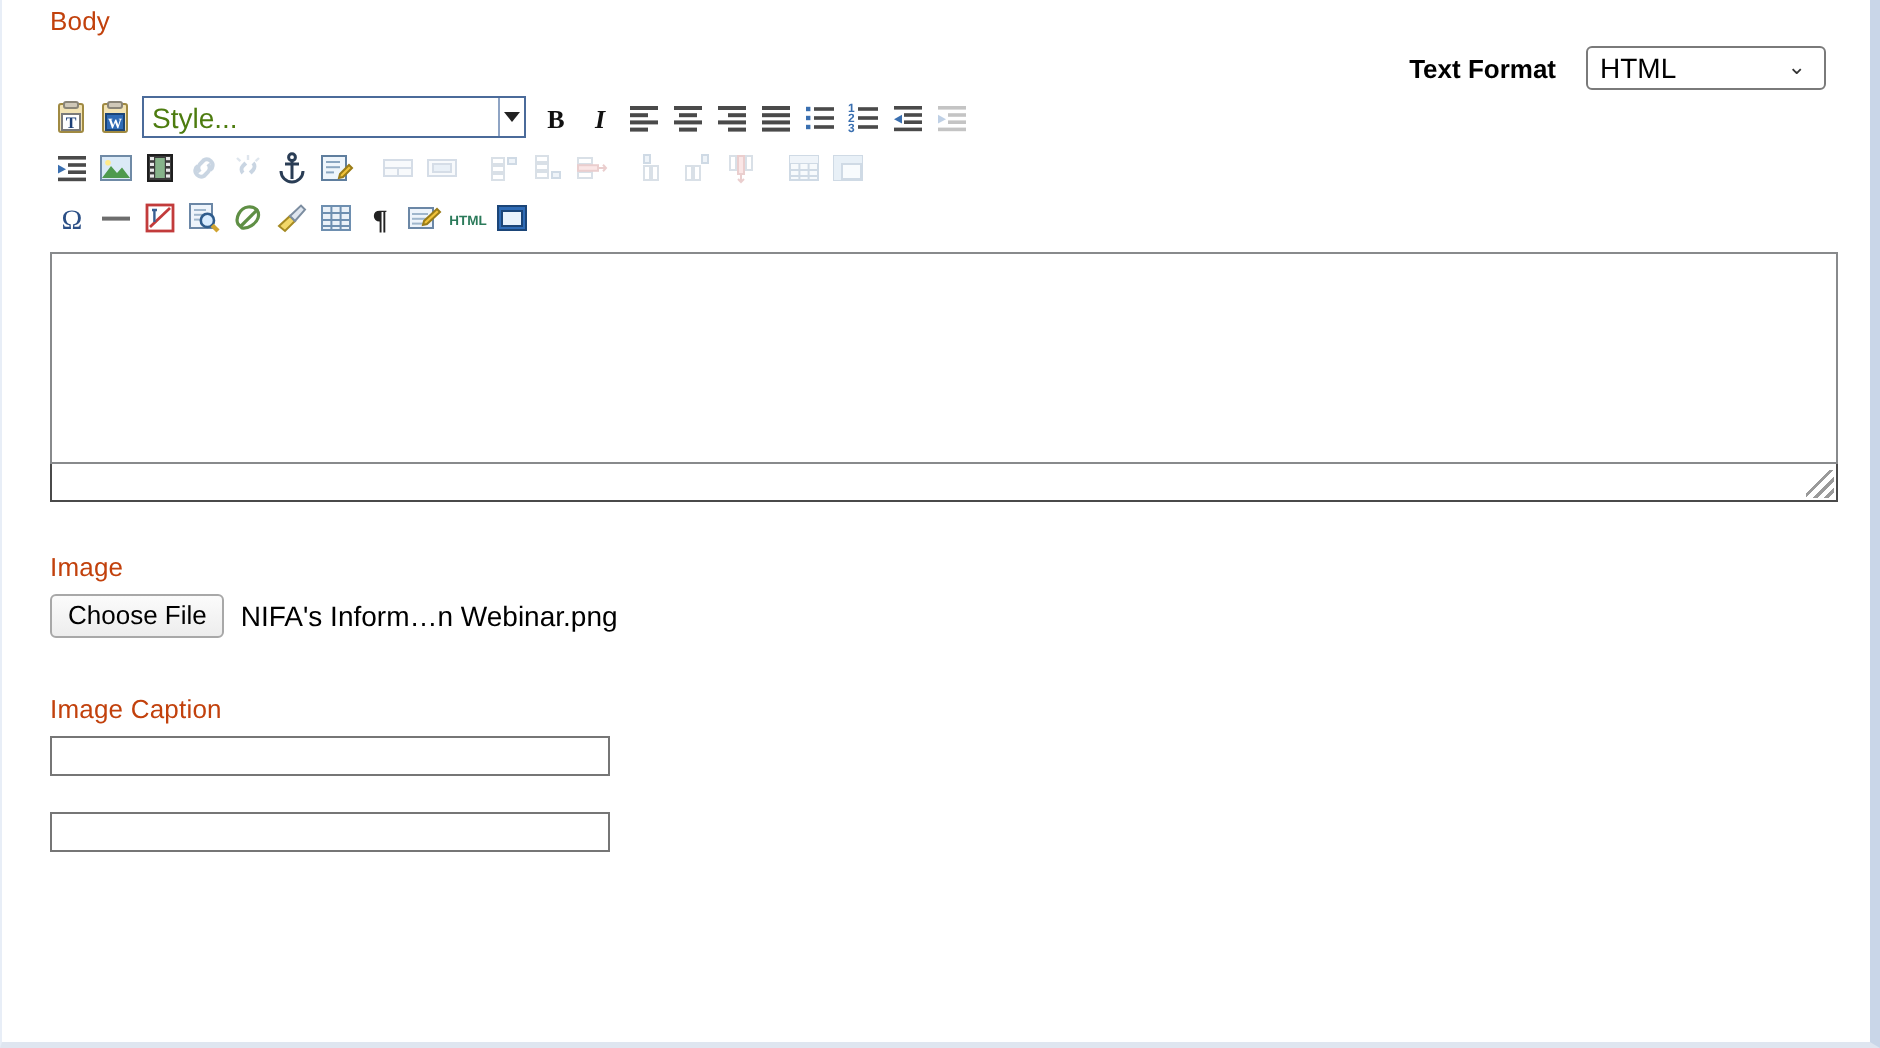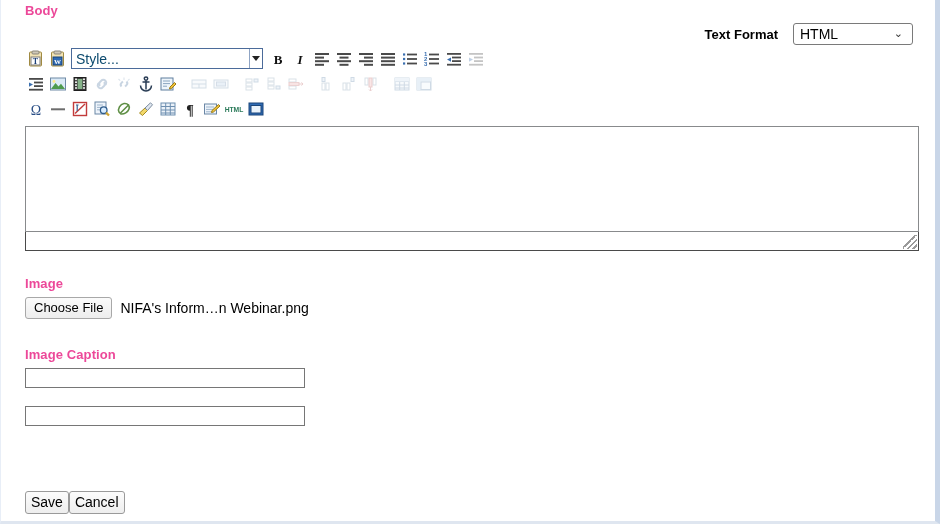--- a/index.html
+++ b/index.html
@@ -16,22 +16,22 @@
     background: #ffffff;
     border-right: 5px solid #c9d6e8;
     border-left: 1px solid #e8eef7;
     border-bottom: 3px solid #dfe6f0;
     padding: 0;
   }
   .inner { position: relative; width: 100%; height: 100%; padding: 0 10px; }
 
   .field-label {
     font-size: 13px;
-    font-weight: bold;
-    color: #ec4899;
+    font-weight: normal;
+    color: #c2410c;
     letter-spacing: 0.1px;
   }
 
   
   .body-label { position: absolute; left: 24px; top: 3px; }
 
   .text-format-wrap {
     position: absolute; right: 22px; top: 23px;
     display: flex; align-items: center; gap: 15px;
   }
@@ -89,21 +89,21 @@
     width: 192px;
     border: 1px solid #4b6b9a;
     background: #fff;
     display: flex; align-items: center;
     margin: 0 4px 0 2px;
     cursor: pointer;
   }
   .style-combo .lbl {
     flex: 1;
     font-size: 14px;
-    color: #0c4a6e;
+    color: #4d7c0f;
     padding-left: 4px;
     font-family: "Liberation Sans", sans-serif;
     overflow: hidden; white-space: nowrap;
   }
   .style-combo .arw {
     width: 13px; height: 19px;
     border-left: 1px solid #8fa4c4;
     display:flex; align-items:center; justify-content:center;
   }
   .style-combo .arw i {
@@ -638,21 +638,15 @@
     <div class="file-row">
       <button class="choose-file-btn">Choose File</button>
       <span class="file-name">NIFA's Inform…n Webinar.png</span>
     </div>
   </div>
 
   <div class="sec" id="sec-year">
     <input class="text-field" type="text" value="" style="">
   </div>
 
-  <div class="sec" id="sec-actions">
-    <div class="btn-row">
-      <button class="form-btn">Save</button>
-      <button class="form-btn">Cancel</button>
-    </div>
-  </div>
 
 </div>
 </div>
 
 </body></html>

